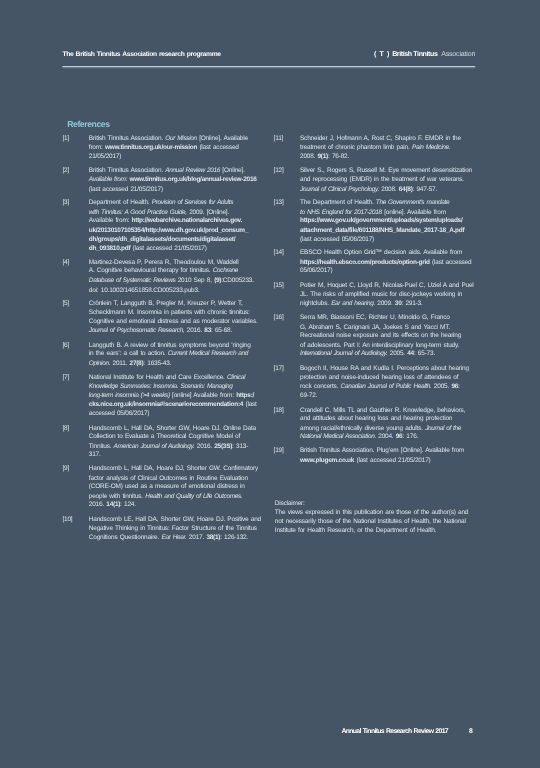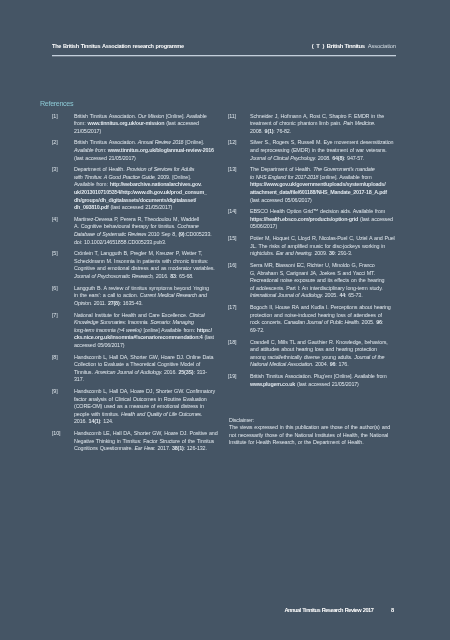--- a/index.html
+++ b/index.html
@@ -16,21 +16,21 @@
   
   .hdr{position:absolute;left:52px;top:42.6px;width:344px;height:12px;}
   .hdr-left{position:absolute;left:0;top:0;font-size:5.6px;font-weight:bold;letter-spacing:-0.27px;word-spacing:0.6px;color:#ffffff;white-space:nowrap;}
   .hdr-right{position:absolute;right:0px;top:0;font-size:5.9px;color:#ffffff;white-space:nowrap;}
   .logo-mark{font-weight:bold;letter-spacing:0.5px;margin-left:2px;margin-right:-1px;}
   .logo-bold{font-weight:bold;letter-spacing:-0.33px;margin-left:1.2px;margin-right:1.4px;}
   .logo-light{font-weight:normal;letter-spacing:-0.16px;color:#d6dee5;}
   .rule{position:absolute;left:52px;top:55px;width:344px;height:2px;background:linear-gradient(to bottom,#c3cfdb 0,#c3cfdb 1px,#6b7886 1px,#6b7886 2px);}
 
   
-  .reftitle{position:absolute;left:40px;top:99.1px;font-size:7.2px;font-weight:normal;letter-spacing:-0.35px;color:#8cc8d4;}
+  .reftitle{position:absolute;left:56px;top:99.1px;font-size:7.2px;font-weight:bold;letter-spacing:-0.35px;color:#8cc8d4;}
   .cols{position:absolute;left:52px;top:112.6px;width:344px;}
   .col{position:absolute;top:0;width:165px;}
   .col-l{left:0;}
   .col-r{left:176px;}
   .ref{position:relative;margin-bottom:4.2px;padding-left:22px;font-size:5.4px;line-height:7.57px;color:#dfe6ec;white-space:nowrap;letter-spacing:-0.16px;word-spacing:0.58px;}
   .ref .num{position:absolute;left:0;top:0;}
   i{font-style:italic;letter-spacing:-0.28px;}
   b{font-weight:bold;letter-spacing:-0.22px;}
 
   .disclaimer{position:absolute;left:229px;top:416.8px;width:176px;font-size:5.4px;line-height:7.57px;letter-spacing:-0.16px;word-spacing:0.58px;color:#dfe6ec;white-space:nowrap;}

